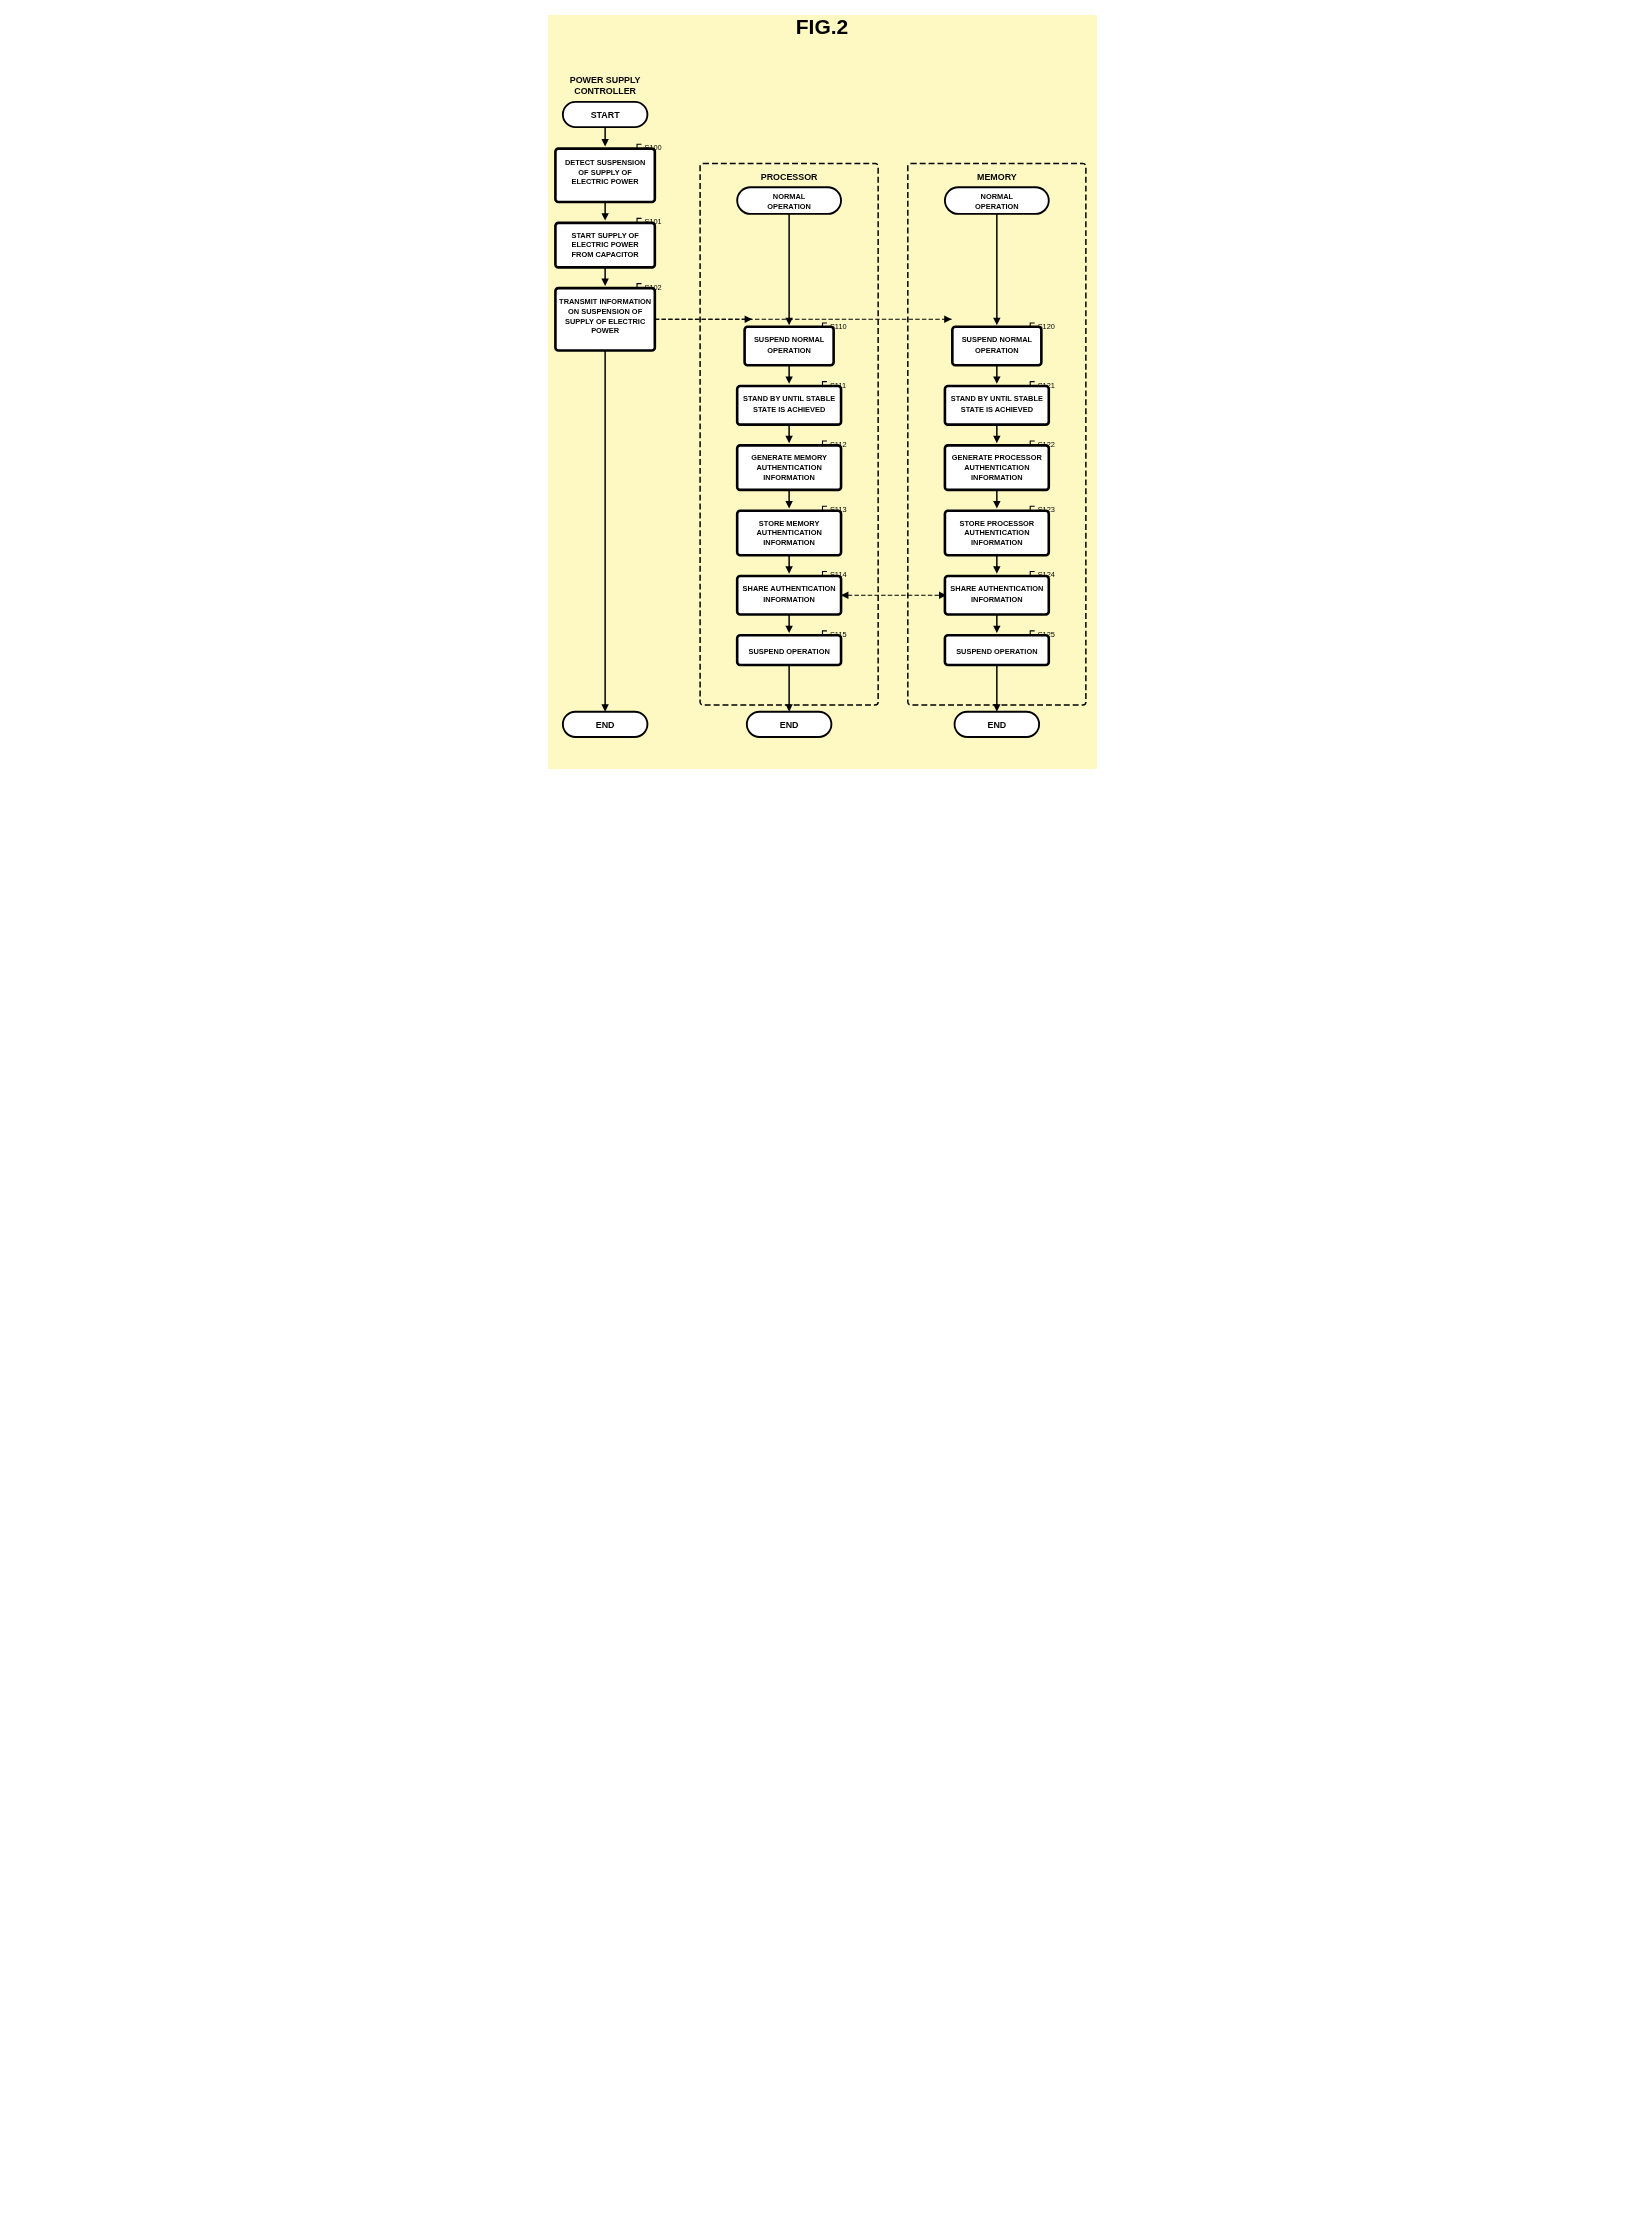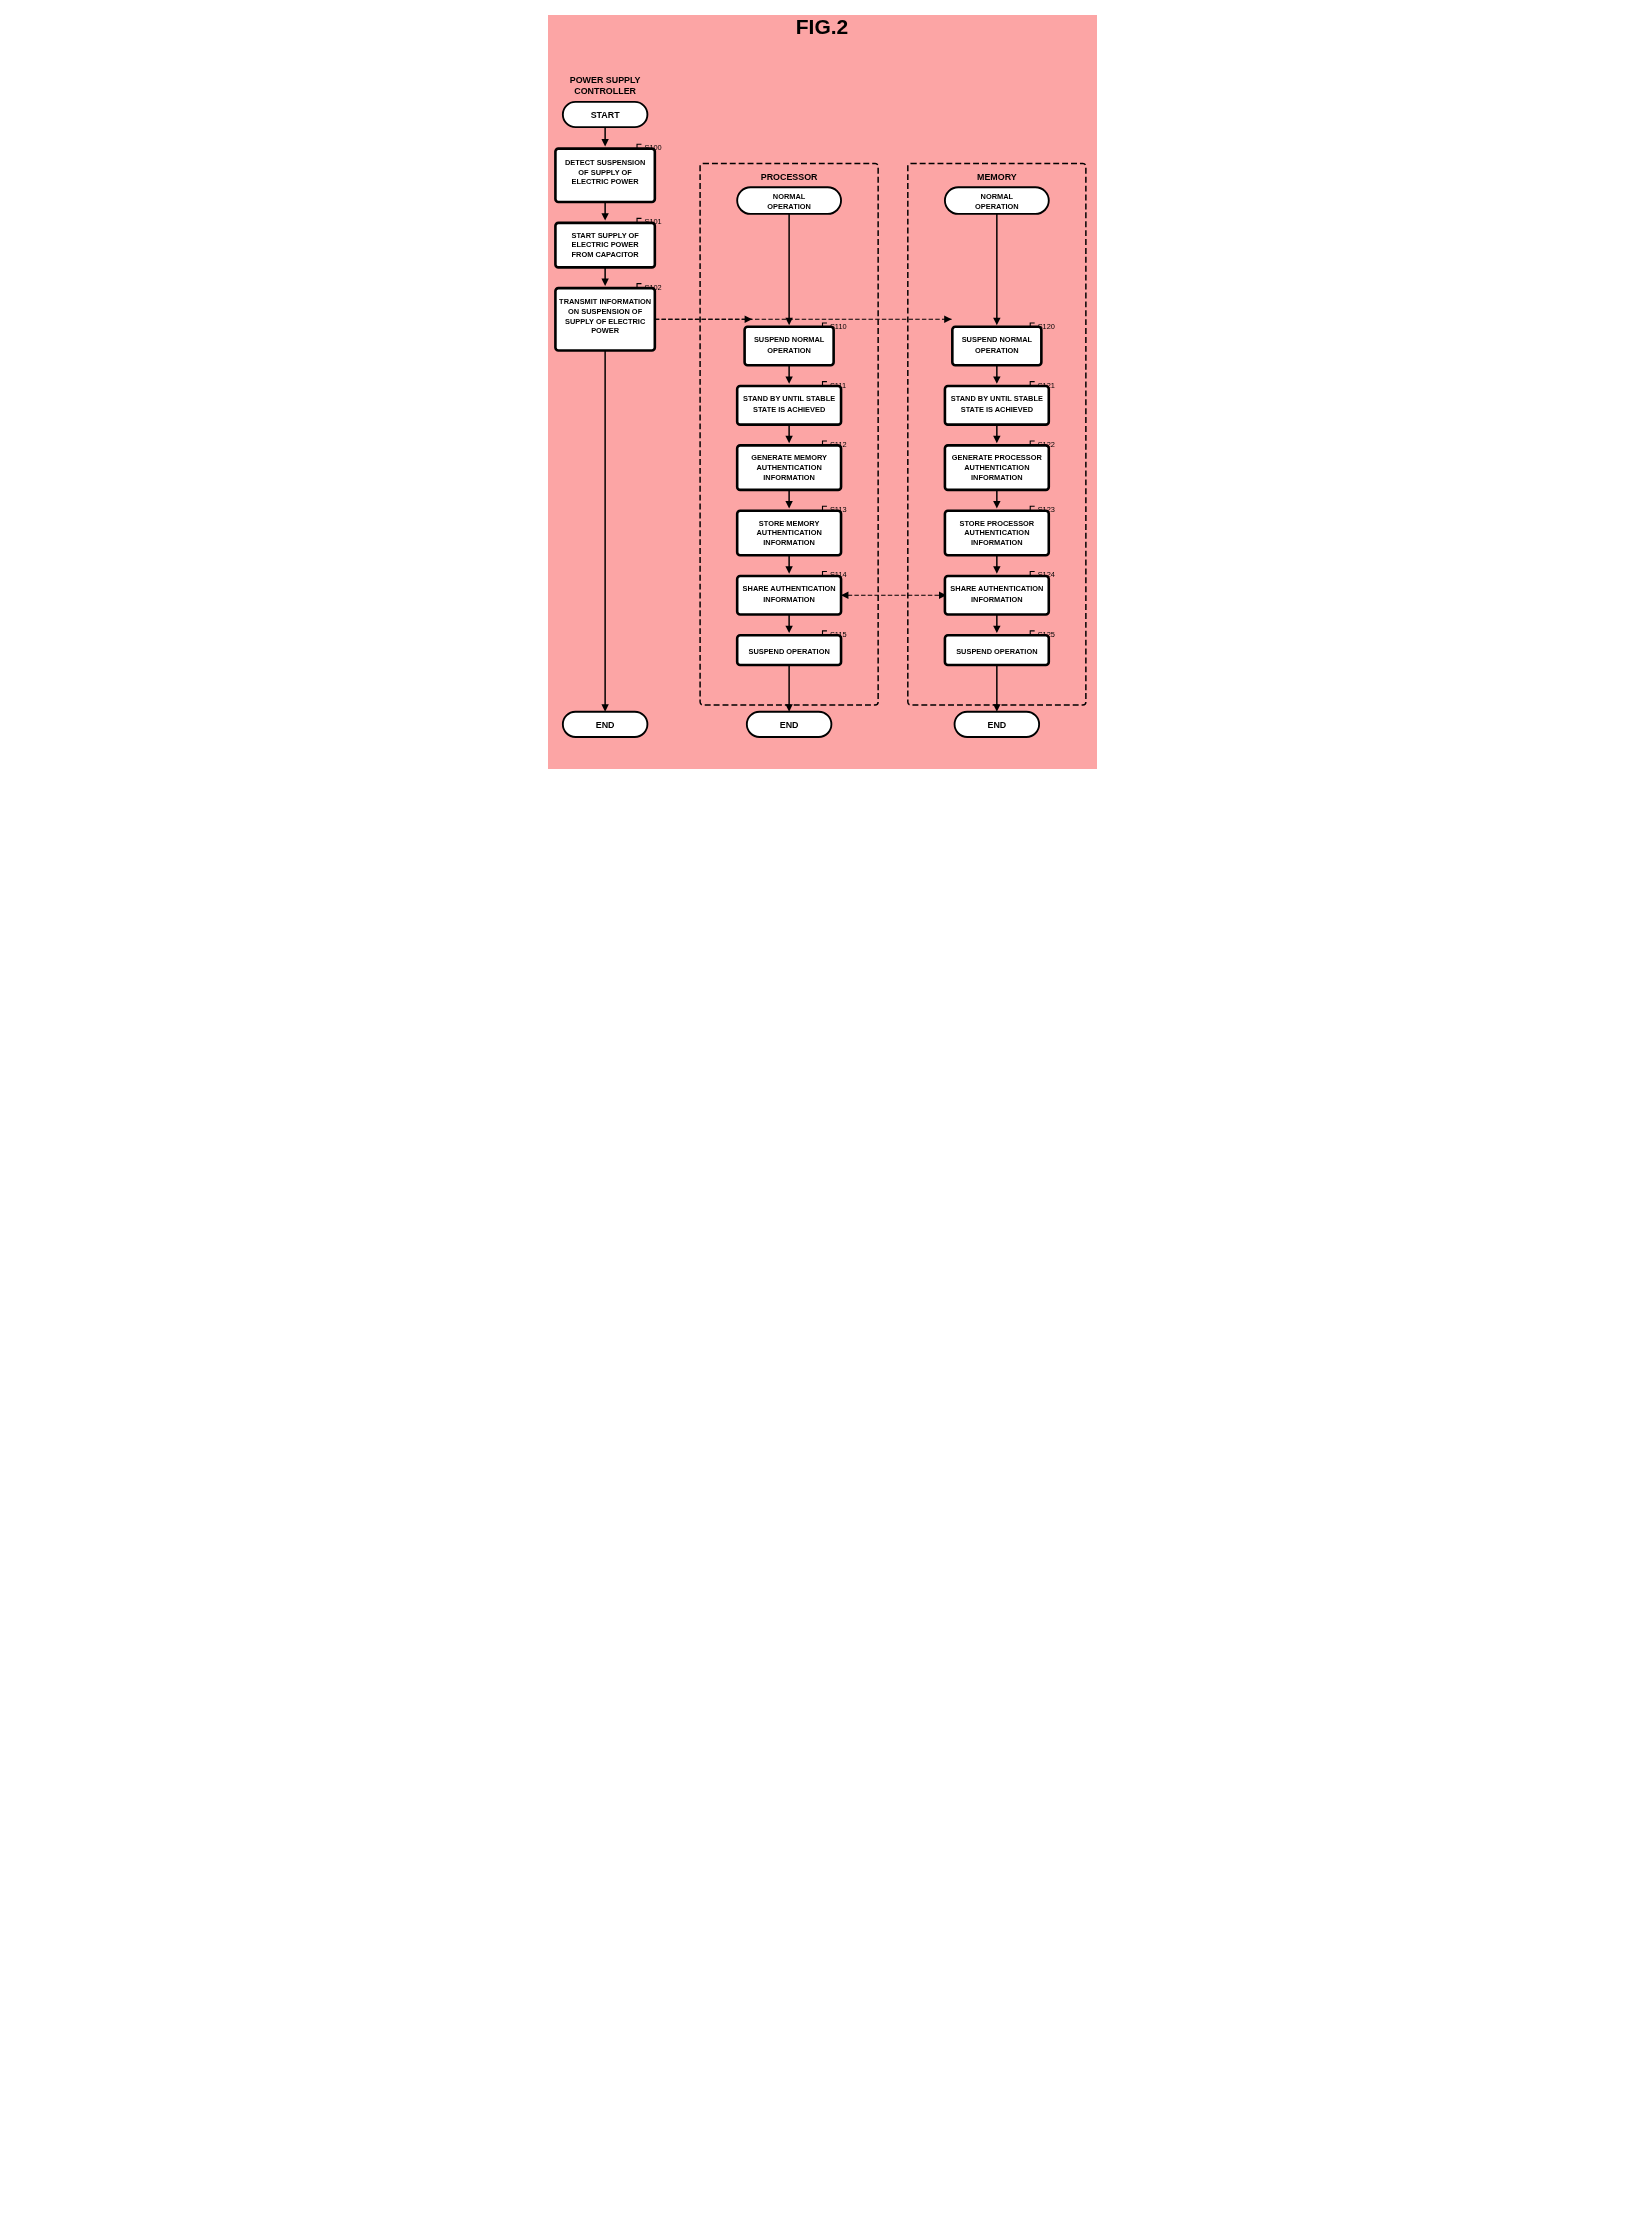--- a/index.html
+++ b/index.html
@@ -6,21 +6,21 @@
     body {
       background: #fff;
       font-family: Arial, sans-serif;
       display: flex;
       justify-content: center;
       align-items: flex-start;
       padding: 15px;
     }
     .page {
       width: 549px;
-      background: #fca5a5;
+      background: #fef9c3;
       position: relative;
     }
     .fig-title {
       text-align: center;
       font-size: 21px;
       font-weight: bold;
       margin-bottom: 22px;
       font-family: Arial, sans-serif;
     }
 

